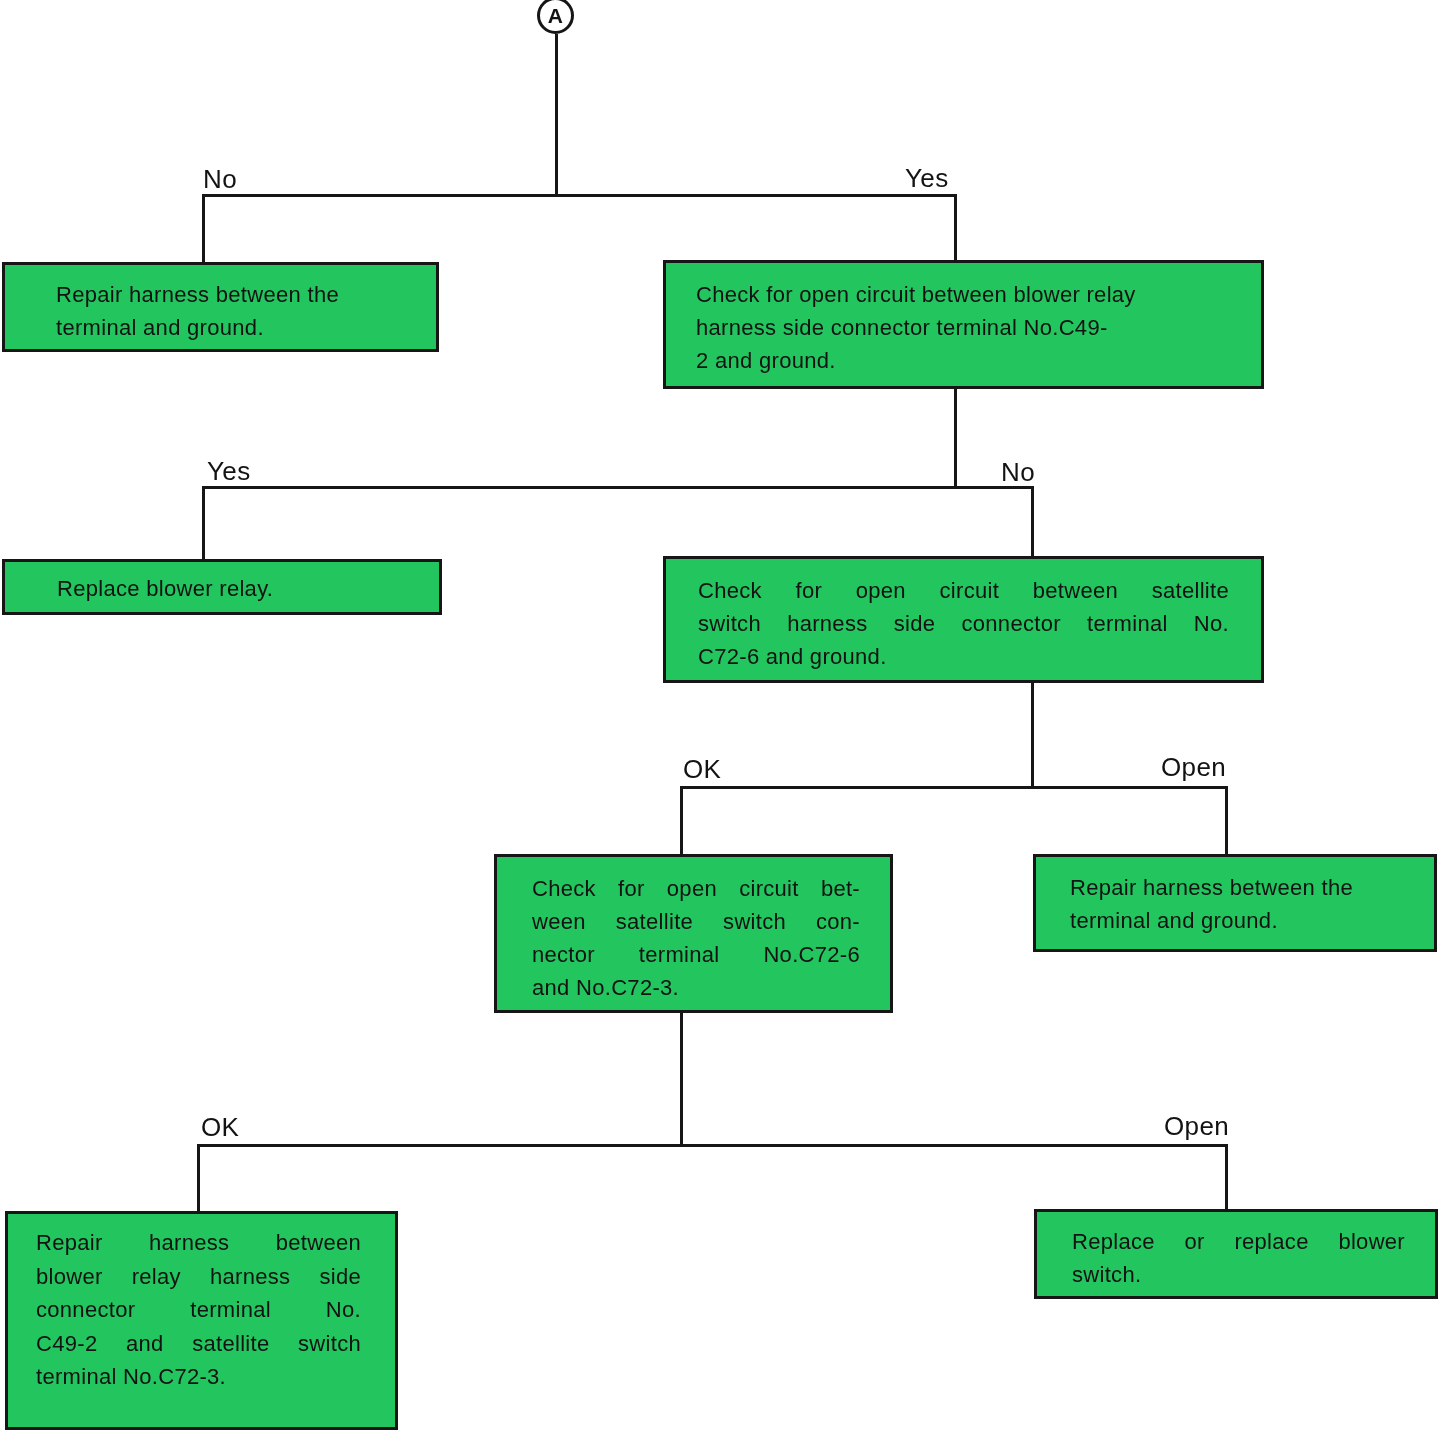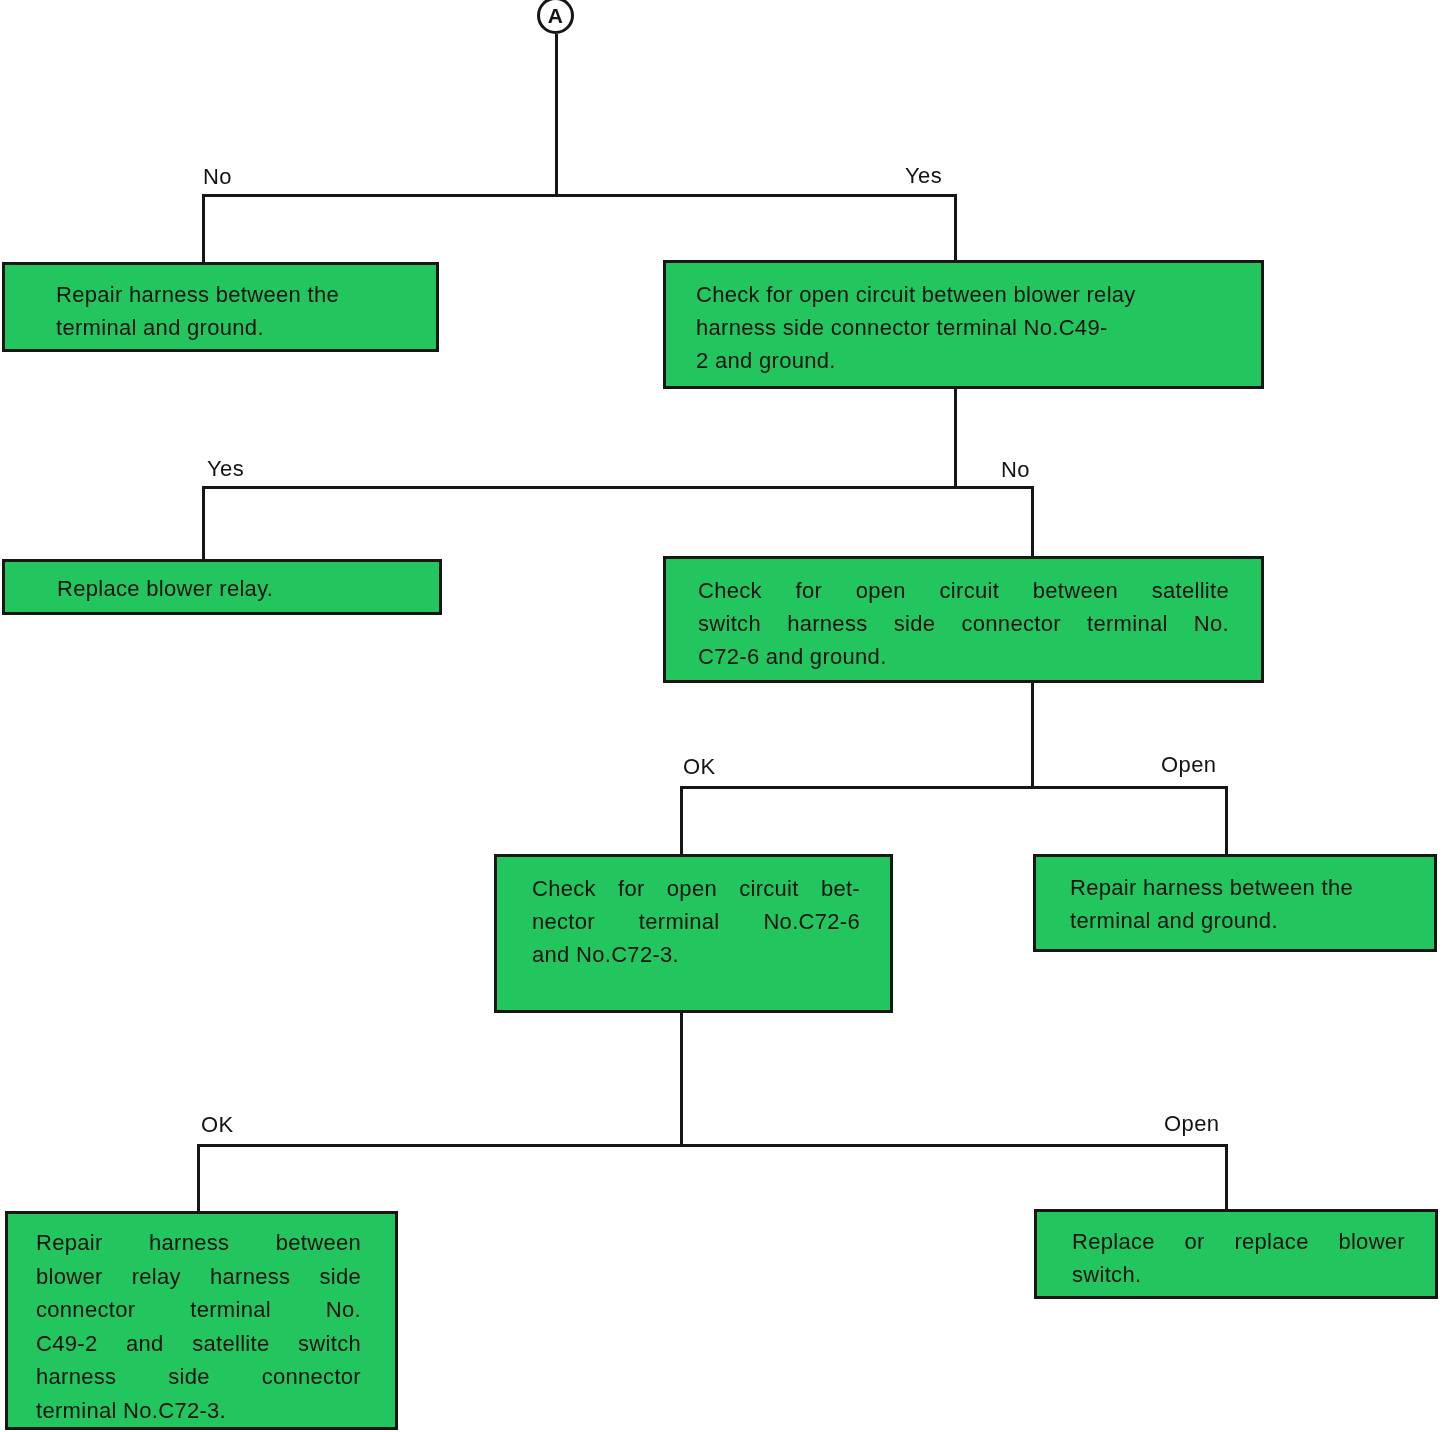--- a/index.html
+++ b/index.html
@@ -32,21 +32,21 @@
     display: flex;
     align-items: center;
     justify-content: center;
     font-size: 21px;
     font-weight: bold;
     letter-spacing: 0.5px;
     background: #ffffff;
   }
   .blabel {
     position: absolute;
-    font-size: 22px;
+    font-size: 26px;
     letter-spacing: 0.4px;
     white-space: nowrap;
   }
   .fbox {
     position: absolute;
     border: 3px solid #161616;
     box-sizing: border-box;
     background: #22c55e;
     font-size: 22px;
     line-height: 33px;
@@ -111,20 +111,21 @@
 
   <div class="vline" style="left:1031px; top:683px; height:105px;"></div>
   <div class="hline" style="left:680px; top:786px; width:548px;"></div>
   <div class="vline" style="left:680px; top:786px; height:70px;"></div>
   <div class="vline" style="left:1225px; top:786px; height:70px;"></div>
   <div class="blabel" style="left:683px; top:754px;">OK</div>
   <div class="blabel" style="left:1161px; top:752px;">Open</div>
 
   <div class="fbox justify" style="left:494px; top:854px; width:399px; height:159px; padding:15px 30px 0 35px;">
       <div class="bline">Check for open circuit bet-</div>
+      <div class="bline">ween satellite switch con-</div>
       <div class="bline">nector terminal No.C72-6</div>
       <div class="bline">and No.C72-3.</div>
     </div>
 
   <div class="fbox" style="left:1033px; top:854px; width:404px; height:98px; padding:14px 20px 0 34px;">
       <div class="bline">Repair harness between the</div>
       <div class="bline">terminal and ground.</div>
     </div>
 
   <div class="vline" style="left:680px; top:1013px; height:132px;"></div>
@@ -132,21 +133,20 @@
   <div class="vline" style="left:197px; top:1144px; height:68px;"></div>
   <div class="vline" style="left:1225px; top:1144px; height:66px;"></div>
   <div class="blabel" style="left:201px; top:1112px;">OK</div>
   <div class="blabel" style="left:1164px; top:1111px;">Open</div>
 
   <div class="fbox justify" style="left:5px; top:1211px; width:393px; height:219px; padding:12px 34px 0 28px; line-height:33.5px;">
       <div class="bline">Repair harness between</div>
       <div class="bline">blower relay harness side</div>
       <div class="bline">connector terminal No.</div>
       <div class="bline">C49-2 and satellite switch</div>
-      <div class="bline">harness side connector</div>
       <div class="bline">terminal No.C72-3.</div>
     </div>
 
   <div class="fbox justify" style="left:1034px; top:1209px; width:404px; height:90px; padding:13px 30px 0 35px;">
       <div class="bline">Replace or replace blower</div>
       <div class="bline">switch.</div>
     </div>
 
 </div>
 

